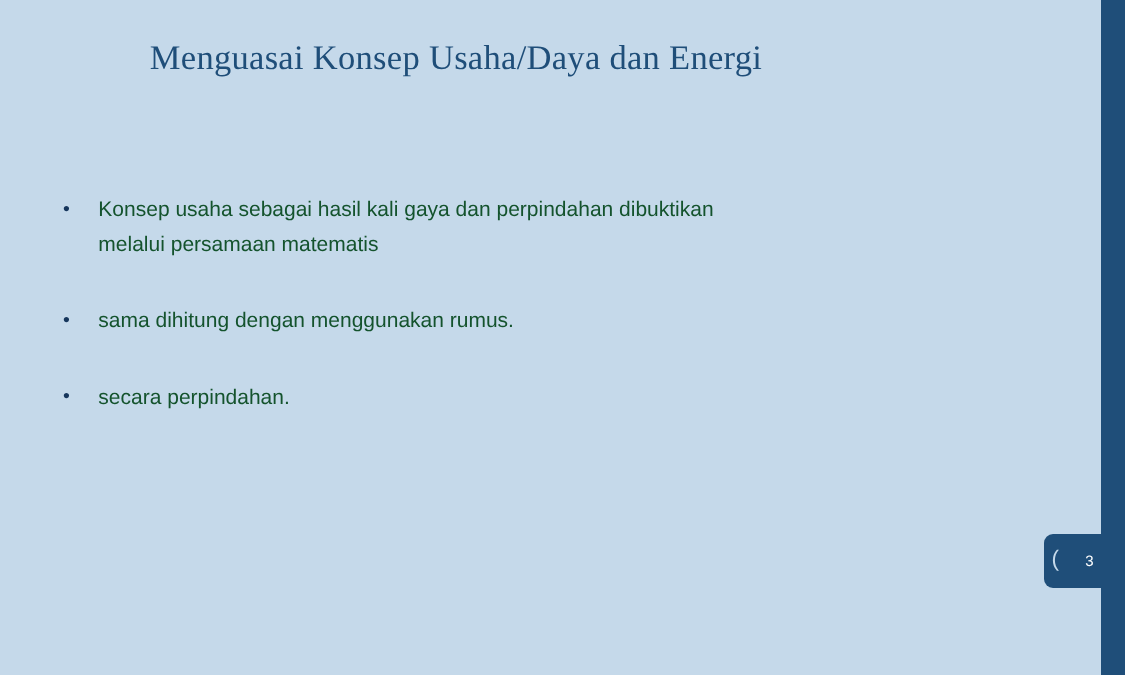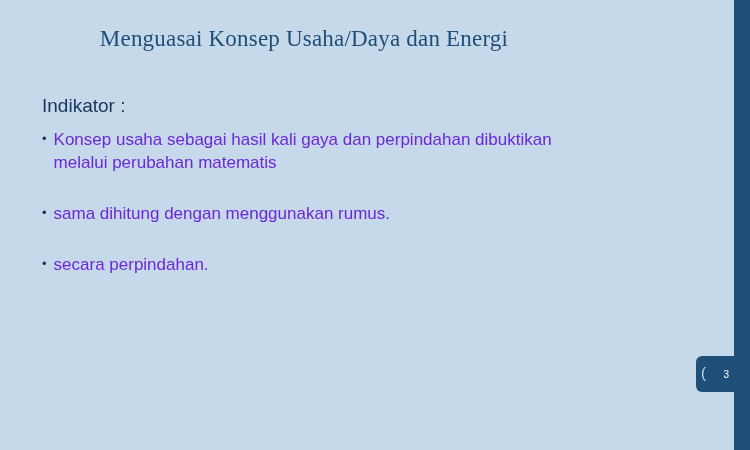--- a/index.html
+++ b/index.html
@@ -62,26 +62,27 @@
     margin-bottom: 28px;
   }
   .bullet-dot {
     color: #16365c;
     font-size: 13px;
     line-height: 21px;
     margin-right: 7px;
     flex: 0 0 auto;
   }
   .bullet-text {
-    color: #6d28d9;
-    font-size: 17px;
+    color: #14532d;
+    font-size: 14px;
     line-height: 23px;
     text-align: justify;
     text-justify: inter-word;
     width: 595px;
+    margin-left: 12px;
   }
   .bullet-text span.last-line {
     display: block;
     text-align: left;
   }
   .page-badge {
     position: absolute;
     right: 16px;
     bottom: 58px;
     width: 38px;
@@ -105,29 +106,28 @@
     color: #c5d9ea;
   }
 </style>
 </head>
 <body>
 
 <div class="slide">
 
   <div class="slide-title">Menguasai Konsep Usaha/Daya dan Energi</div>
 
-  <div class="indicator-label">Indikator :</div>
 
   <div class="bullets">
 
     <div class="bullet">
       <div class="bullet-dot">•</div>
       <div class="bullet-text">
         <span>Konsep usaha sebagai hasil kali gaya dan perpindahan dibuktikan</span>
-        <span class="last-line">melalui perubahan matematis</span>
+        <span class="last-line">melalui persamaan matematis</span>
       </div>
     </div>
 
     <div class="bullet">
       <div class="bullet-dot">•</div>
       <div class="bullet-text">
         <span class="last-line">sama dihitung dengan menggunakan rumus.</span>
       </div>
     </div>
 

